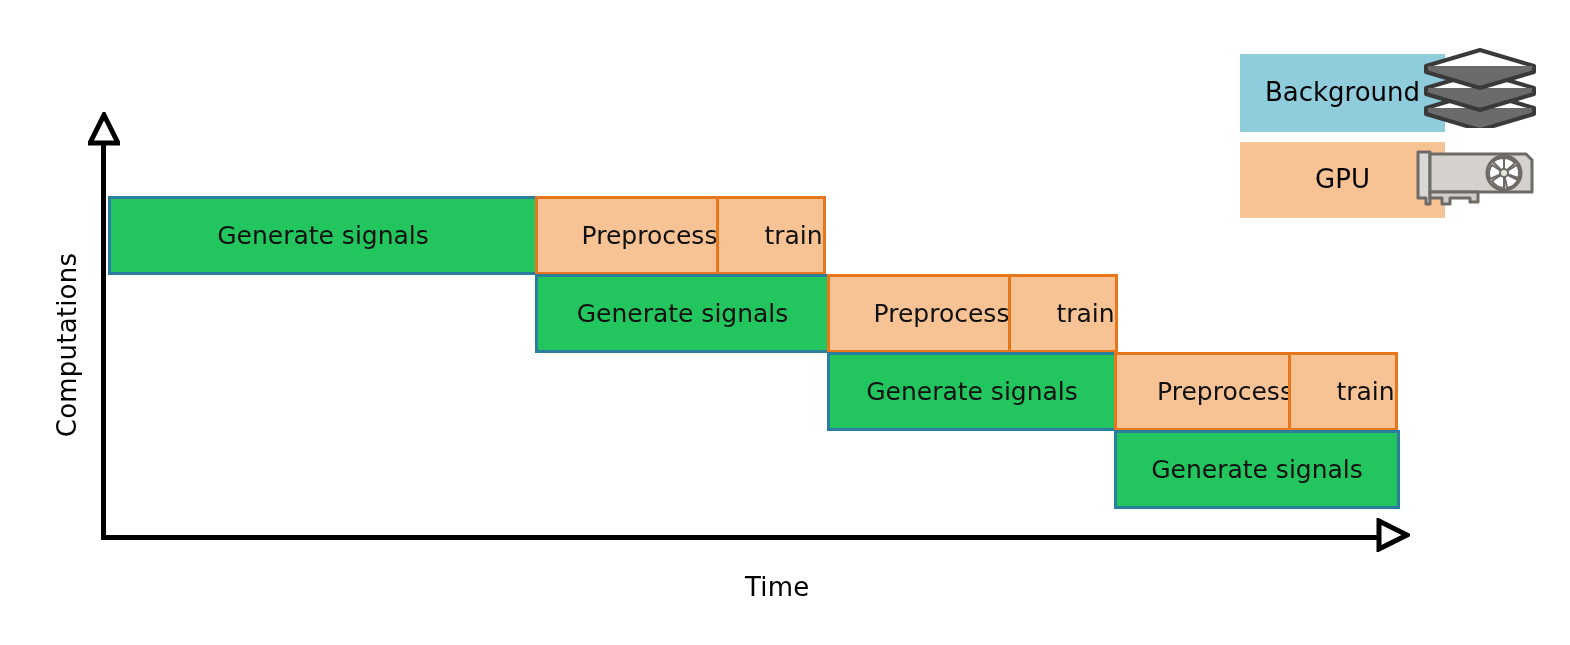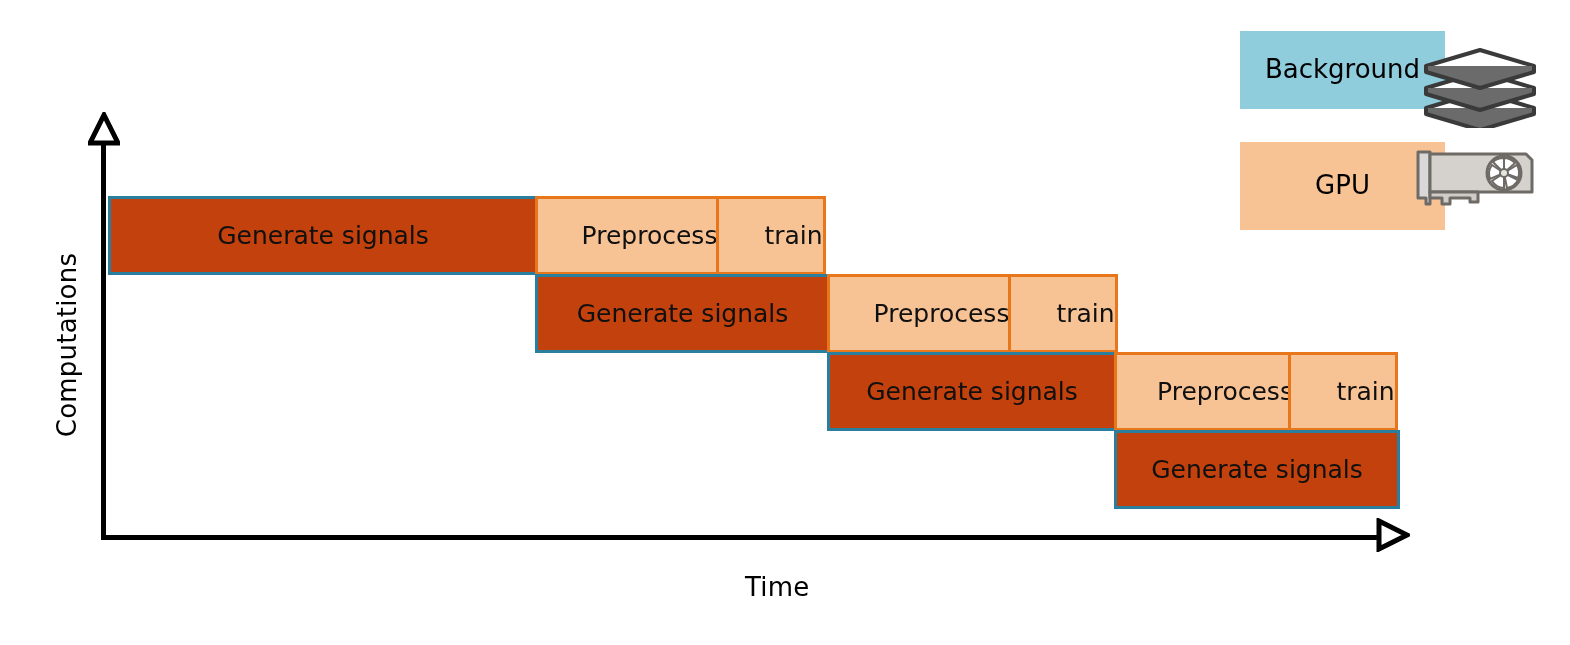--- a/index.html
+++ b/index.html
@@ -75,21 +75,21 @@
     box-sizing: border-box;
     display: flex;
     align-items: center;
     justify-content: center;
     font-size: 25px;
     color: #101010;
     white-space: nowrap;
     line-height: 1;
   }
   .block.pool {
-    background: #c2410c;
+    background: #22c55e;
     border: 3px solid #2A7F9E;
   }
   .block.gpu {
     background: #F8C394;
     border: 3px solid #E8761B;
     padding-left: 45px;
   }
   .legend-swatch {
     position: absolute;
     box-sizing: border-box;
@@ -138,21 +138,21 @@
       <div class="block gpu" style="left: 716px; top: 196px; width: 110px; height: 79px;">train</div>
       <div class="block pool" style="left: 535px; top: 274px; width: 295px; height: 79px;">Generate signals</div>
       <div class="block gpu" style="left: 827px; top: 274px; width: 184px; height: 79px;">Preprocess</div>
       <div class="block gpu" style="left: 1008px; top: 274px; width: 110px; height: 79px;">train</div>
       <div class="block pool" style="left: 827px; top: 352px; width: 290px; height: 79px;">Generate signals</div>
       <div class="block gpu" style="left: 1114px; top: 352px; width: 177px; height: 79px;">Preprocess</div>
       <div class="block gpu" style="left: 1288px; top: 352px; width: 110px; height: 79px;">train</div>
       <div class="block pool" style="left: 1114px; top: 430px; width: 286px; height: 79px;">Generate signals</div>
     </div>
 
-  <div class="legend-swatch pool" id="legend-pool-swatch" style="left:1240px; top:31px; width:205px; height:78px;">
+  <div class="legend-swatch pool" id="legend-pool-swatch" style="left:1240px; top:54px; width:205px; height:78px;">
     <div>
       <div>Background</div>
     </div>
   </div>
 
   <div class="legend-icon" id="legend-pool-icon" style="left:1421px; top:42px; width:118px; height:86px;">
     <svg width="118" height="86" viewBox="0 0 118 86">
       <g fill="#ffffff" stroke="#3a3a3a" stroke-width="4" stroke-linejoin="round">
 
         <path d="M59 50 L113 66 L59 82 L5 66 Z"></path>
@@ -160,21 +160,21 @@
 
         <path d="M59 30 L113 46 L59 62 L5 46 Z"></path>
         <path d="M5 46 L5 52 L59 68 L113 52 L113 46" fill="#6b6b6b" stroke="#3a3a3a"></path>
 
         <path d="M59 8 L113 24 L59 40 L5 24 Z"></path>
         <path d="M5 24 L5 30 L59 46 L113 30 L113 24" fill="#6b6b6b" stroke="#3a3a3a"></path>
       </g>
     </svg>
   </div>
 
-  <div class="legend-swatch gpu" id="legend-gpu-swatch" style="left:1240px; top:142px; width:205px; height:88px;">
+  <div class="legend-swatch gpu" id="legend-gpu-swatch" style="left:1240px; top:142px; width:205px; height:76px;">
     <div>GPU</div>
   </div>
 
   <div class="legend-icon" id="legend-gpu-icon" style="left:1408px; top:148px; width:132px; height:66px;">
     <svg width="132" height="66" viewBox="0 0 132 66">
 
       <path d="M10 4 L22 4 L22 56 L18 56 L18 50 L10 50 Z" fill="#d8d8d8" stroke="#6e6a66" stroke-width="3" stroke-linejoin="round"></path>
 
       <path d="M22 6 L118 6 L124 12 L124 44 L22 44 Z" fill="#d5d2cd" stroke="#6e6a66" stroke-width="3" stroke-linejoin="round"></path>
 

